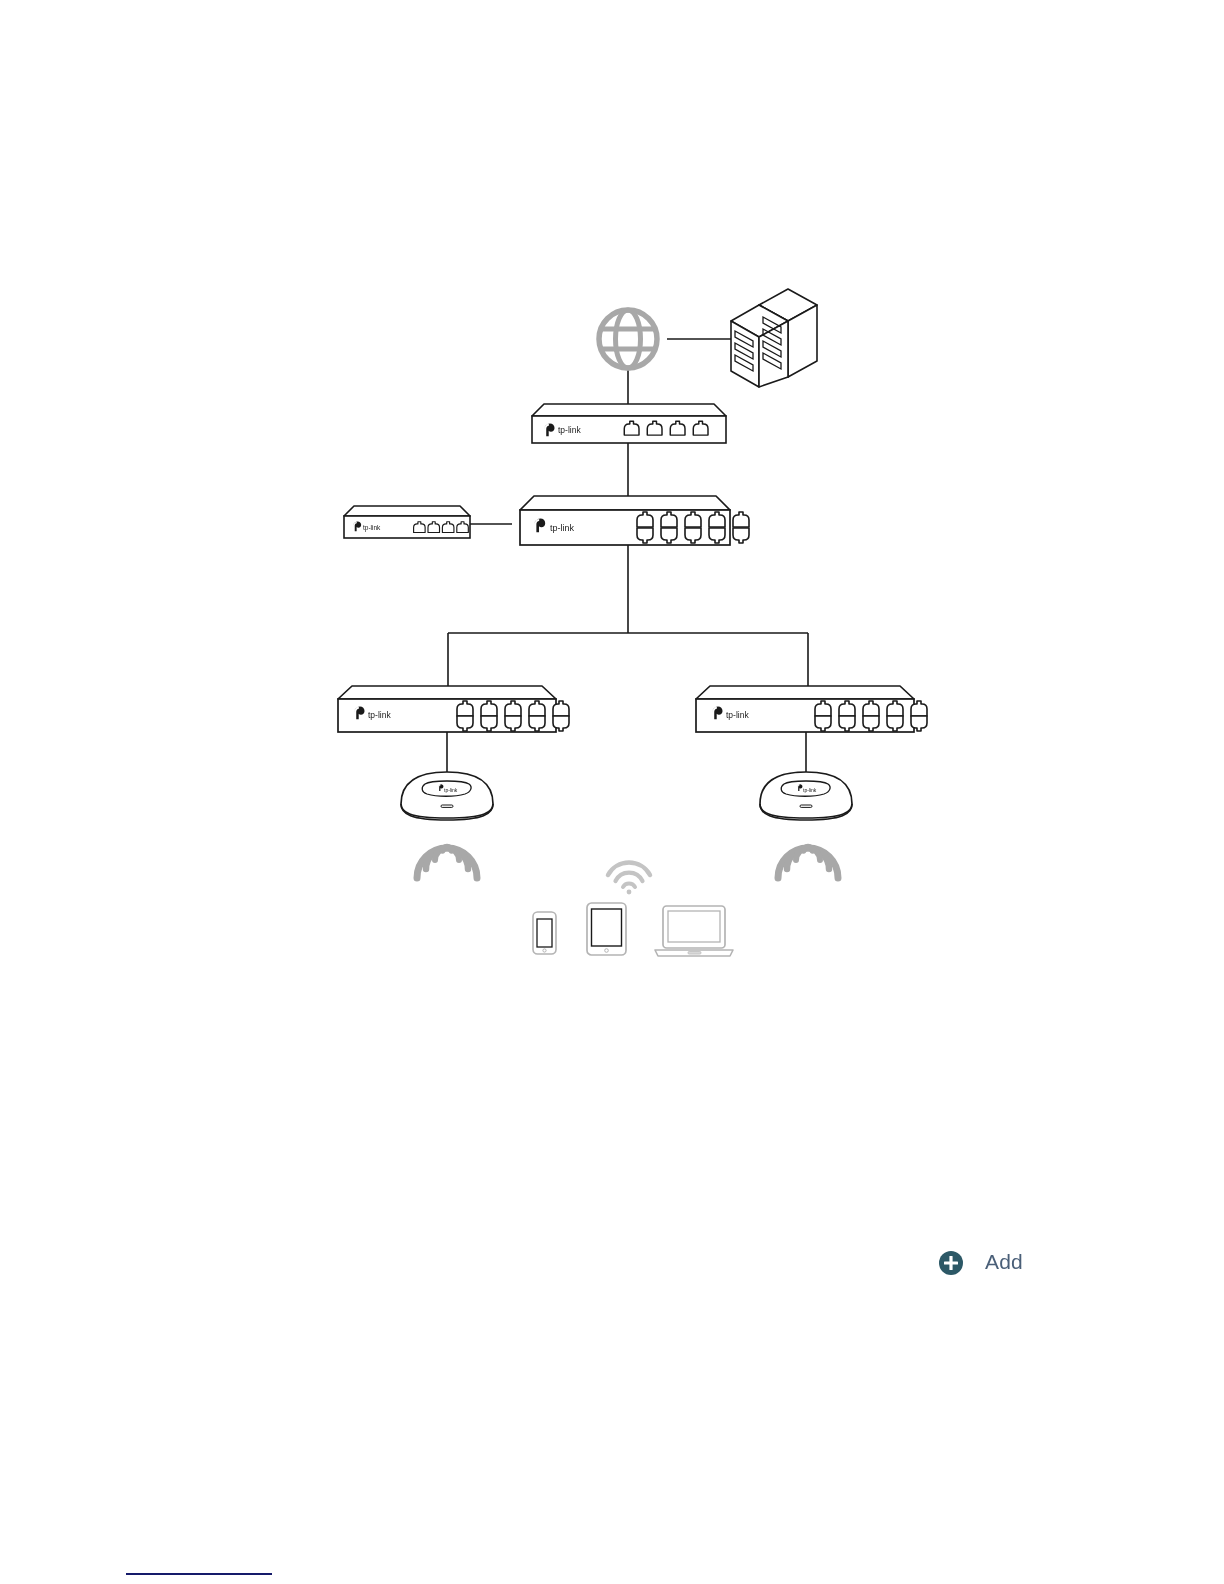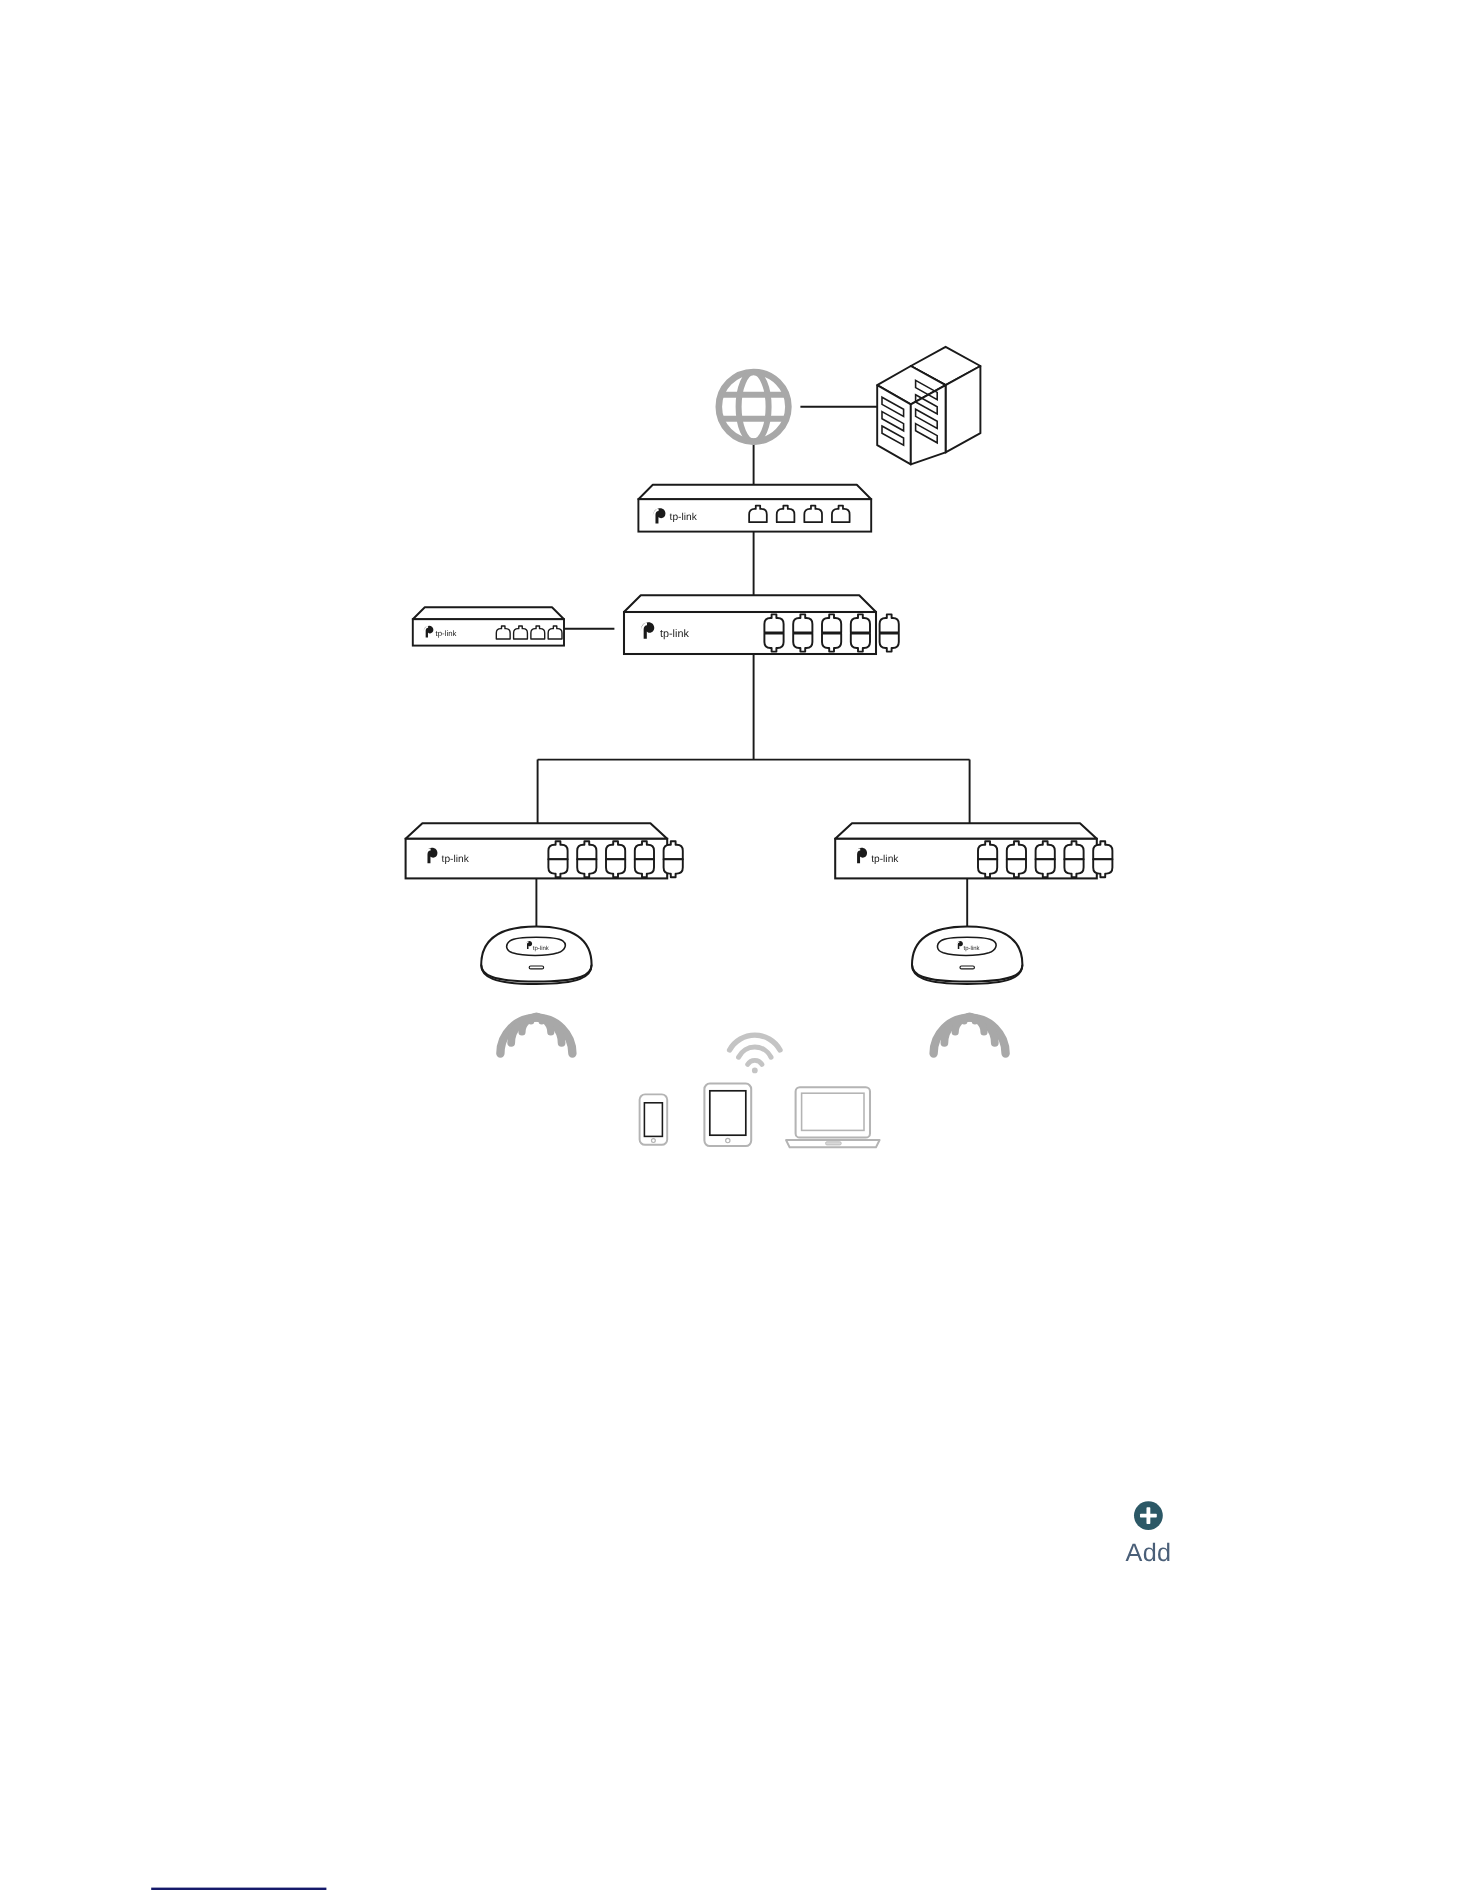--- a/index.html
+++ b/index.html
@@ -20,25 +20,24 @@
     left: 0;
     top: 0;
     width: 1224px;
     height: 1584px;
   }
   .add-control {
     position: absolute;
     left: 938px;
     top: 1250px;
     display: flex;
-    align-items: center;
-    gap: 7px;
+    align-items: flex-start;
+    gap: 21px;
     cursor: pointer;
     user-select: none;
-    flex-direction: column;
   }
   .add-icon {
     width: 26px;
     height: 26px;
     display: block;
   }
   .add-label {
     font-size: 21px;
     color: #4a5f78;
     font-family: "Liberation Sans", sans-serif;

